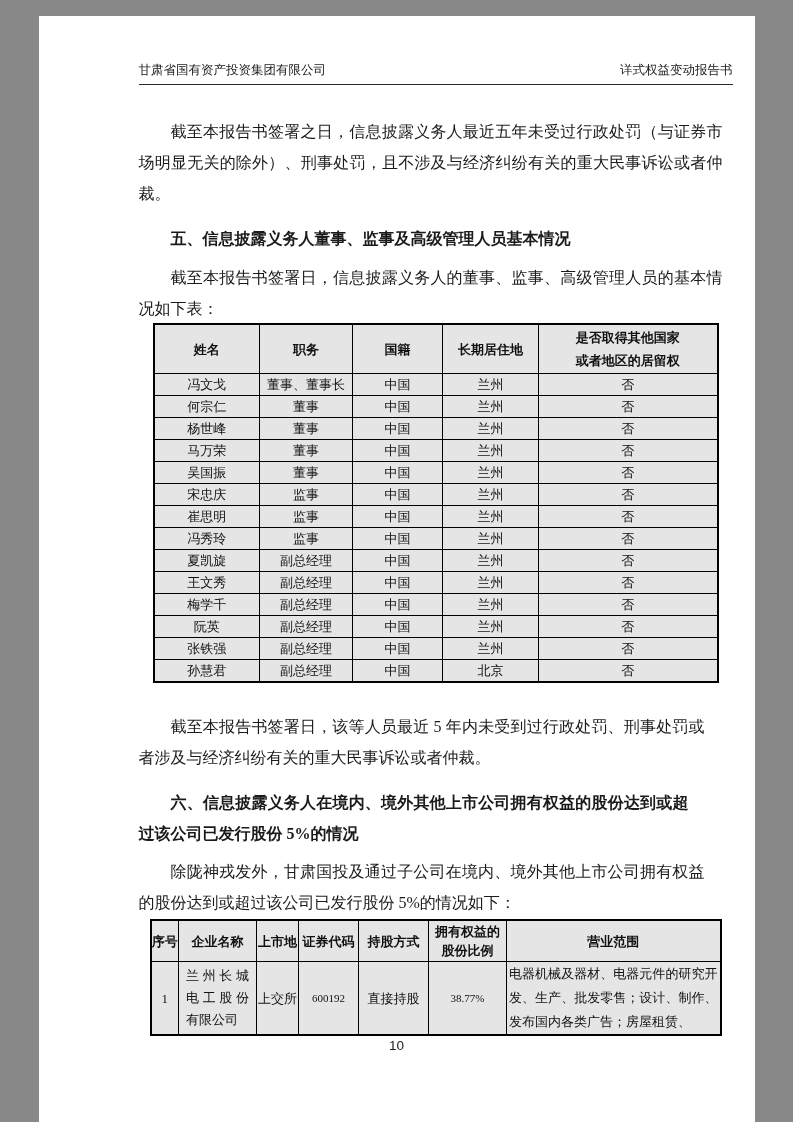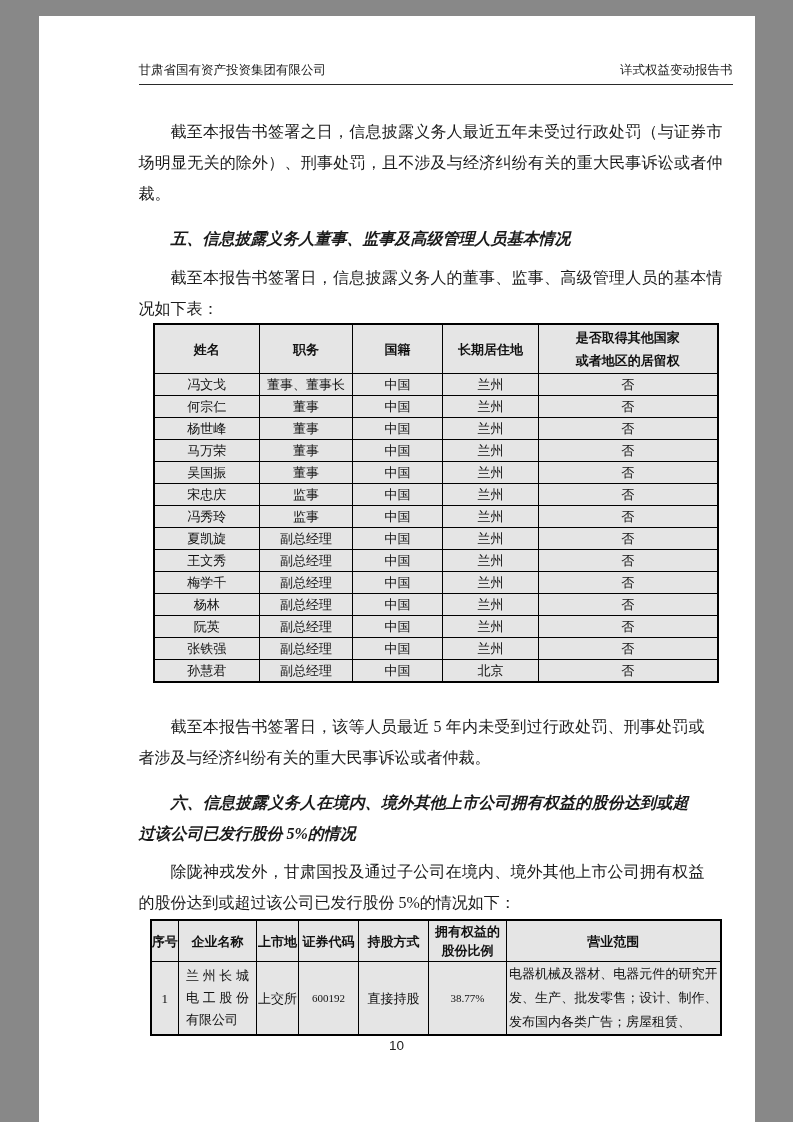--- a/index.html
+++ b/index.html
@@ -19,21 +19,21 @@
   }
   
   .para {
     position:absolute; left:100px;
     font-size:16px; line-height:31px; text-align:justify;
     text-indent:2em;
   }
   .heading {
     position:absolute; left:100px;
     font-size:16px; line-height:31px; font-weight:700;
-    text-indent:2em; text-align:justify;font-style:italic;
+    text-indent:2em; text-align:justify;
   }
   
   table { border-collapse:collapse; table-layout:fixed; background:#e5e5e5; }
   table, th, td { border:1px solid #000; }
   table { border-width:2px; }
   th, td { text-align:center; vertical-align:middle; font-size:13px; color:#111; }
   th { font-weight:700; }
 
   #table1 { position:absolute; left:114px; top:307px; width:564px; }
   #table1 th { height:48px; line-height:23px; }
@@ -138,20 +138,27 @@
           <td>否</td>
         </tr>
         <tr>
           <td>宋忠庆</td>
           <td>监事</td>
           <td>中国</td>
           <td>兰州</td>
           <td>否</td>
         </tr>
         <tr>
+          <td>崔思明</td>
+          <td>监事</td>
+          <td>中国</td>
+          <td>兰州</td>
+          <td>否</td>
+        </tr>
+        <tr>
           <td>冯秀玲</td>
           <td>监事</td>
           <td>中国</td>
           <td>兰州</td>
           <td>否</td>
         </tr>
         <tr>
           <td>夏凯旋</td>
           <td>副总经理</td>
           <td>中国</td>
@@ -160,27 +167,20 @@
         </tr>
         <tr>
           <td>王文秀</td>
           <td>副总经理</td>
           <td>中国</td>
           <td>兰州</td>
           <td>否</td>
         </tr>
         <tr>
           <td>梅学千</td>
-          <td>副总经理</td>
-          <td>中国</td>
-          <td>兰州</td>
-          <td>否</td>
-        </tr>
-        <tr>
-          <td>杨林</td>
           <td>副总经理</td>
           <td>中国</td>
           <td>兰州</td>
           <td>否</td>
         </tr>
         <tr>
           <td>阮英</td>
           <td>副总经理</td>
           <td>中国</td>
           <td>兰州</td>

